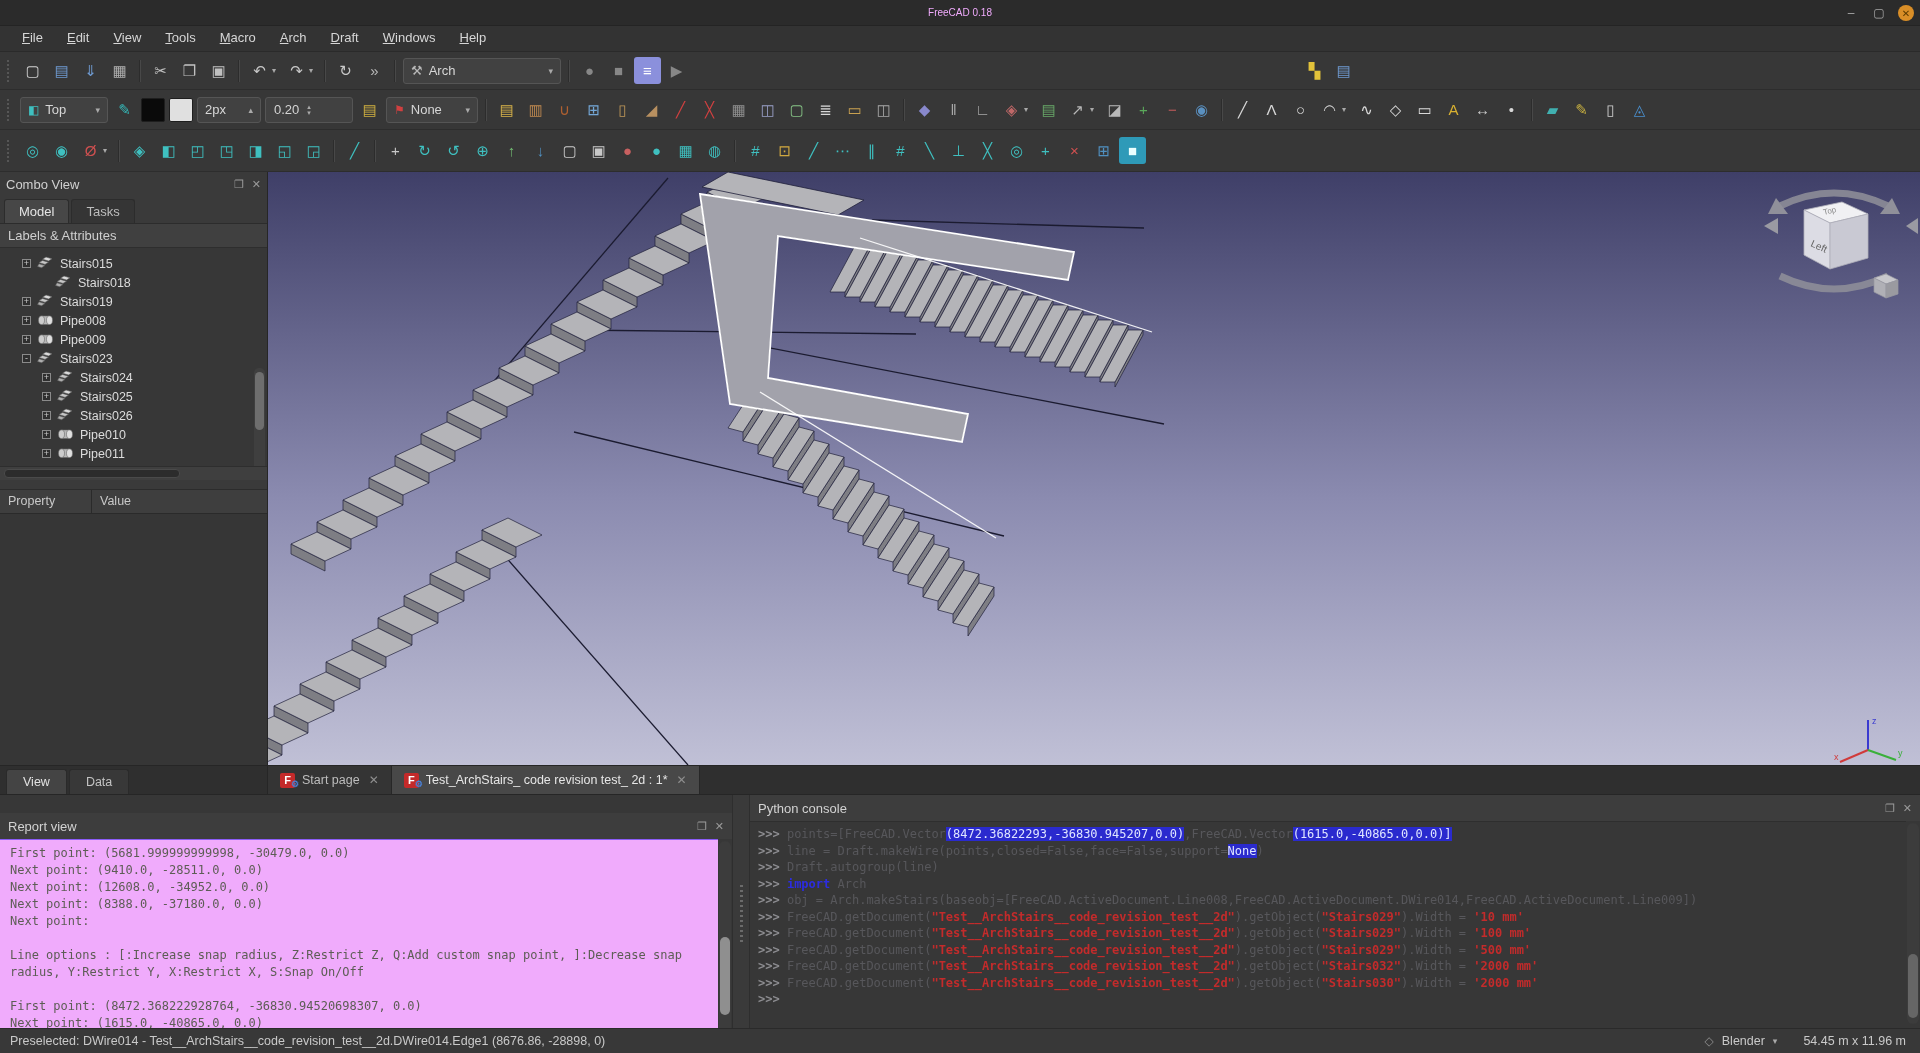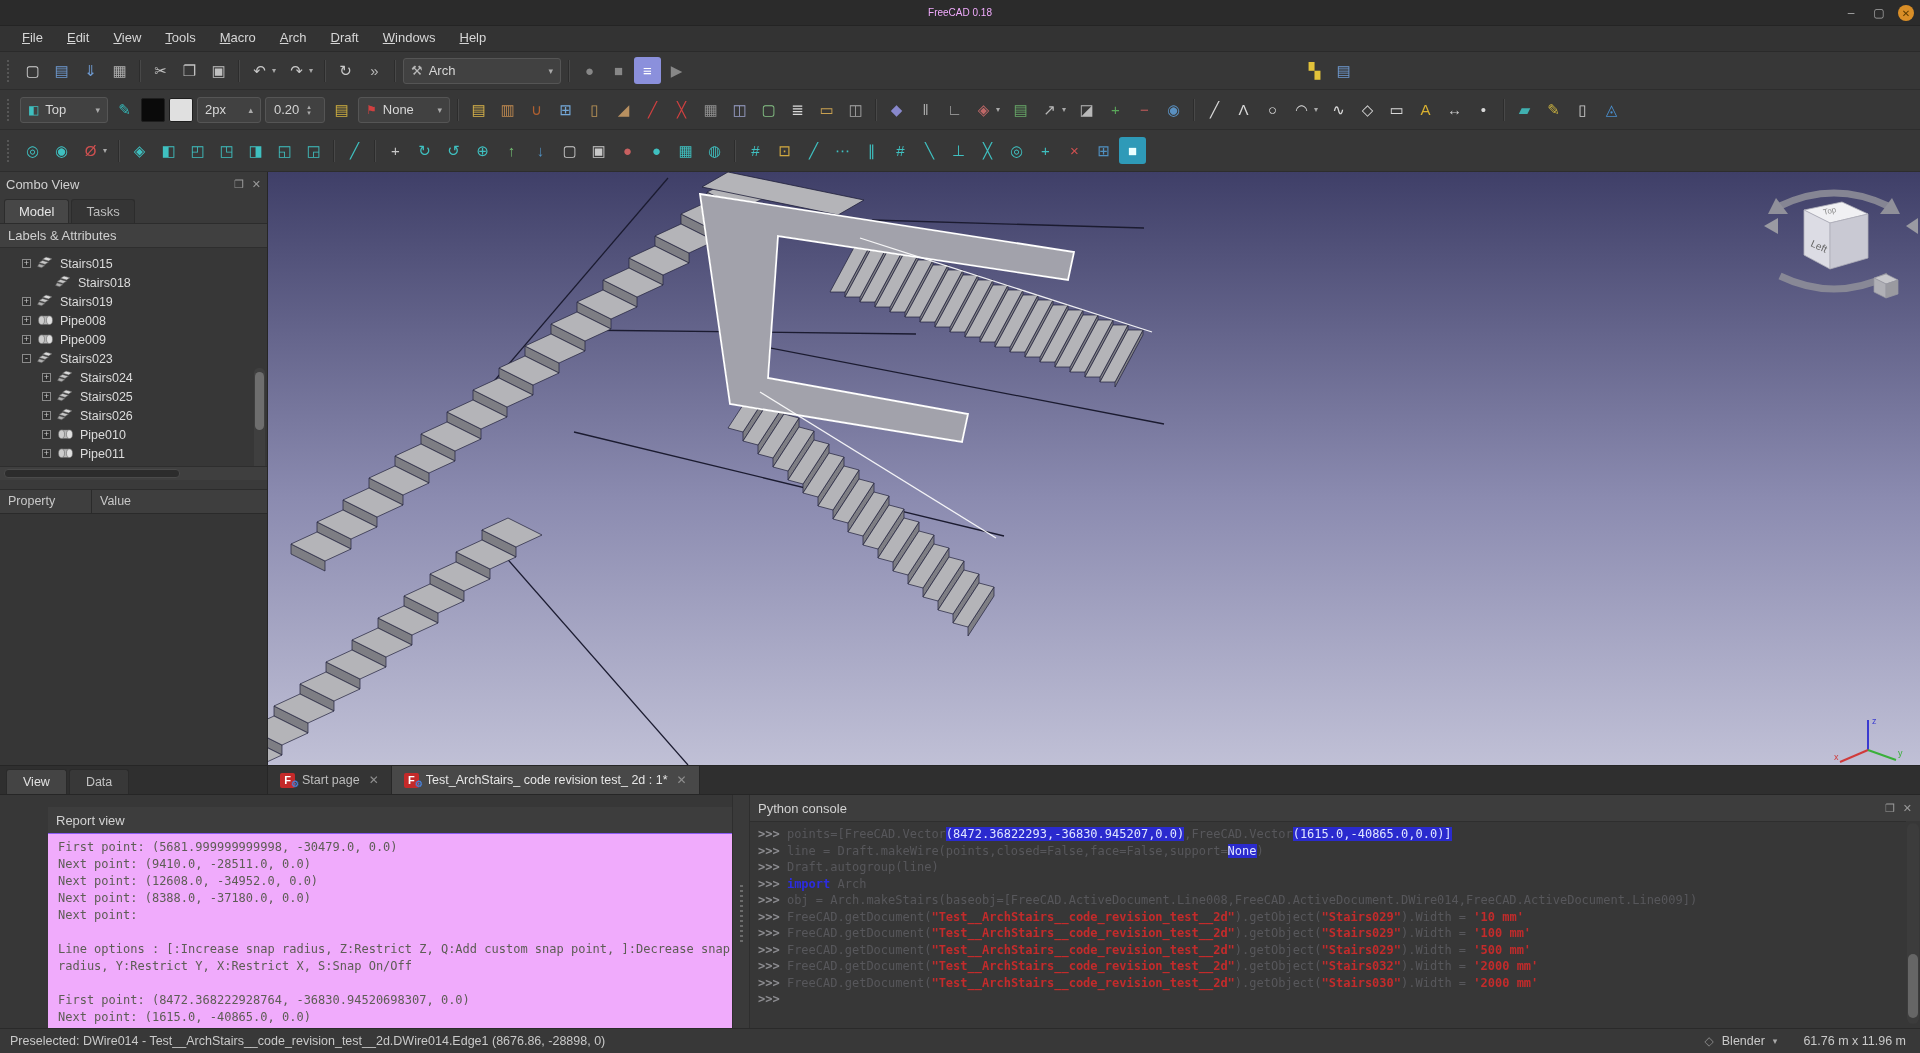--- a/index.html
+++ b/index.html
@@ -69,21 +69,21 @@
   .vd-tab.active { background:#444; color:#e2e2e2; }
   .doc-tabs { display:flex; align-items:stretch; }
   .doc-tab { display:flex; align-items:center; gap:7px; padding:0 12px; font-size:12.5px; color:#bdbdbd; background:#343434; border-right:1px solid #272727; }
   .doc-tab.active { background:#484848; color:#e6e6e6; }
   .fcicon { position:relative; width:15px; height:15px; background:#c42a2a; border-radius:2px; color:#fff; font-size:11px; font-weight:bold; text-align:center; line-height:15px; flex:none; }
   .fcicon:after { content:"⚙"; position:absolute; right:-4px; bottom:-4px; font-size:9px; color:#4a7fd4; }
   .tab-close { font-size:12px; color:#8f8f8f; padding-left:2px; }
   
   .bottomdocks { position:absolute; left:0; top:795px; width:100%; height:233px; background:#373737; }
   .panel-title { height:26px; display:flex; align-items:center; padding:0 8px; font-size:13px; color:#d2d2d2; background:#3d3d3d; }
-  .report { position:absolute; left:0; top:12px; width:732px; height:233px;margin-left:48px; }
+  .report { position:absolute; left:0; top:18px; width:732px; height:233px; }
   .report-body { position:absolute; left:0; top:26px; right:14px; bottom:0; background:#f0abfc; border-top:1px solid #8b5cf6; padding:5px 10px; font-family:"DejaVu Sans Mono", monospace; font-size:12px; line-height:17px; color:#5d5d55; white-space:pre; overflow:hidden; }
   .report .vbar { position:absolute; right:1px; top:28px; width:12px; bottom:4px; background:#3c3c3c; border-radius:6px; }
   .report .vbar .thumb { position:absolute; left:1px; width:10px; top:96px; height:78px; background:#8f8f8f; border-radius:5px; }
   .dock-splitter { position:absolute; left:732px; top:0; width:18px; height:233px; background:#3a3a3a; border-left:1px solid #2e2e2e; border-right:1px solid #2e2e2e; }
   .dock-splitter:before { content:""; position:absolute; left:7px; top:90px; width:3px; height:60px; background:repeating-linear-gradient(#6a6a6a 0 2px, transparent 2px 5px); }
   .pycon { position:absolute; left:750px; top:0; right:0; height:233px; }
   .pycon-body { position:absolute; left:0; top:26px; right:14px; bottom:0; background:#373737; border-top:1px solid #2e2e2e; padding:4px 8px; font-family:"DejaVu Sans Mono", monospace; font-size:12px; line-height:16.5px; white-space:pre; overflow:hidden; }
   .pycon .vbar { position:absolute; right:1px; top:28px; width:12px; bottom:4px; background:#3c3c3c; border-radius:6px; }
   .pycon .vbar .thumb { position:absolute; left:1px; width:10px; bottom:6px; height:64px; background:#666; border-radius:5px; }
   .seg-p   { color:#8c8c90; font-weight:bold; }
@@ -207,21 +207,21 @@
     </div>
     <span class="tbtn">
         <span class="glyph" style="color:#35b8b8">✎</span>
       </span>
     <span class="swatch" style="background:#0a0a0a"></span>
     <span class="swatch" style="background:#e0e0e0"></span>
     <div class="combo" style="width:64px">
       <span>2px</span>
       <span class="chv">▴</span>
     </div>
-    <div class="spin" style="width:60px">
+    <div class="spin" style="width:88px">
       <span>0.20</span>
       <span class="ud">
           <span>▴</span>
           <span>▾</span>
         </span>
     </div>
     <span class="tbtn">
         <span class="glyph" style="color:#d0b040">▤</span>
       </span>
     <div class="combo" style="width:92px">
@@ -748,17 +748,17 @@
         </div>
     </div>
   </div>
 
   <div class="statusbar">
     <span class="status-msg">Preselected: DWire014 - Test__ArchStairs__code_revision_test__2d.DWire014.Edge1 (8676.86, -28898, 0)</span>
     <span class="status-right">
       <span class="dim-ic">◇</span>
       <span>Blender</span>
       <span class="chv">▾</span>
-      <span class="status-dims">61.76 m x 11.96 m</span>
+      <span class="status-dims">54.45 m x 11.96 m</span>
     </span>
   </div>
 
 </div>
 
 </body></html>

